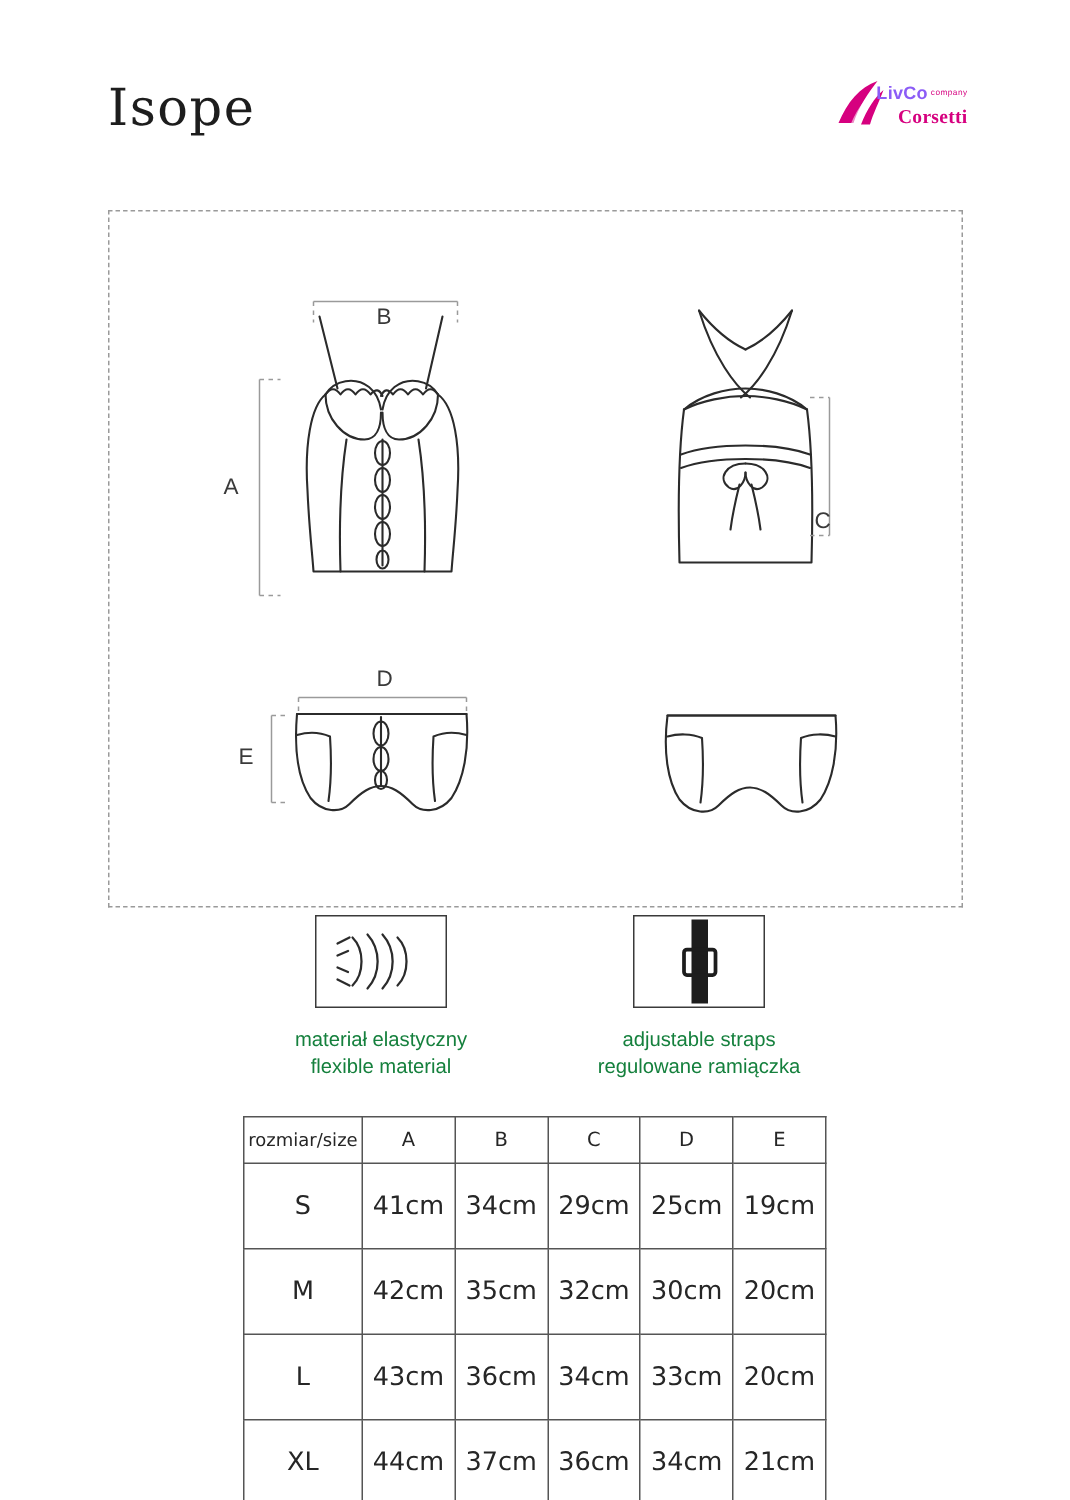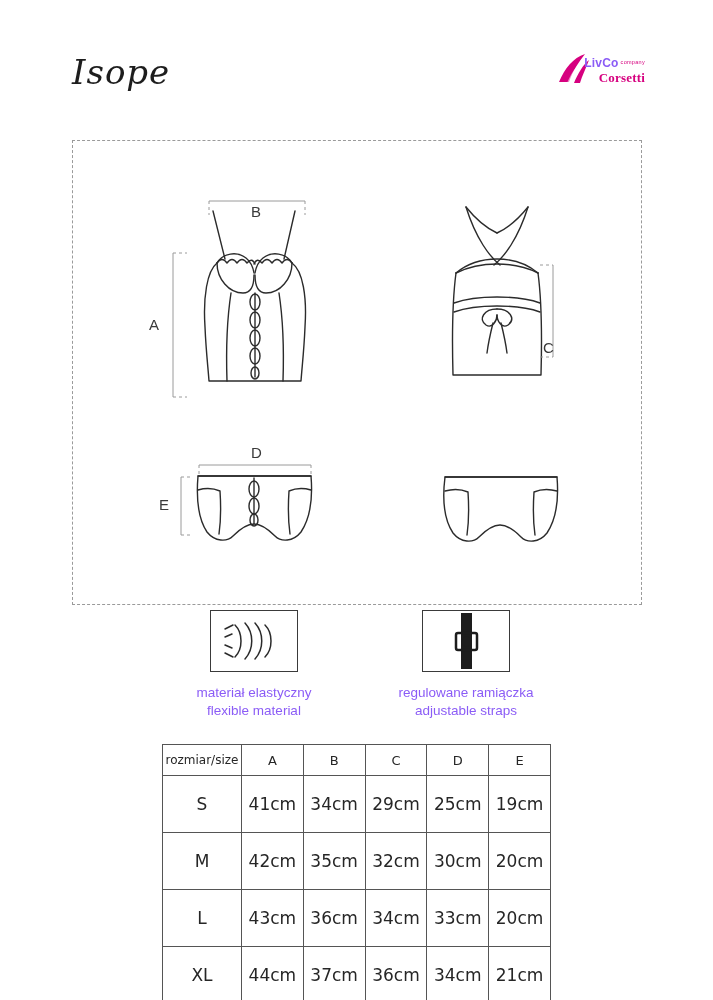--- a/index.html
+++ b/index.html
@@ -15,21 +15,20 @@
     color: #2b2b2b;
     overflow: hidden;
   }
 
   
   .product-title {
     position: absolute;
     left: 72px;
     top: 52px;
     font-family: "DejaVu Serif", serif;
-    font-style: italic;
     font-size: 34px;
     letter-spacing: 1px;
     color: #1d1d1d;
     text-align: right;
   }
 
   .brand-logo {
     position: absolute;
     right: 68px;
     top: 50px;
@@ -105,21 +104,21 @@
     border: 1px solid #3a3a3a;
     margin: 0 auto;
     position: relative;
     box-sizing: border-box;
     background: #fff;
   }
   .feature .caption {
     margin-top: 12px;
     font-size: 13.5px;
     line-height: 1.35;
-    color: #8b5cf6;
+    color: #15803d;
     white-space: nowrap;
   }
 
   
   .size-table {
     position: absolute;
     left: 162px;
     top: 744px;
     border-collapse: collapse;
     width: 389px;
@@ -318,22 +317,22 @@
 
 <div class="feature" style="left:360px; top:610px; width:212px;">
   <div class="icon-box">
     <svg width="86" height="60" viewBox="0 0 86 60">
       <rect x="38" y="2" width="11" height="56" fill="#1d1d1d"></rect>
       <rect x="33" y="22" width="21" height="17" rx="2" fill="none" stroke="#1d1d1d" stroke-width="2.5"></rect>
       <circle cx="43.5" cy="30.5" r="5" fill="#1d1d1d"></circle>
     </svg>
   </div>
   <div class="caption">
+    <div>adjustable straps</div>
     <div>regulowane ramiączka</div>
-    <div>adjustable straps</div>
   </div>
 </div>
 
 <table class="size-table">
   <colgroup>
     <col class="c0">
       <col class="c1">
       <col class="c2">
       <col class="c3">
       <col class="c4">

